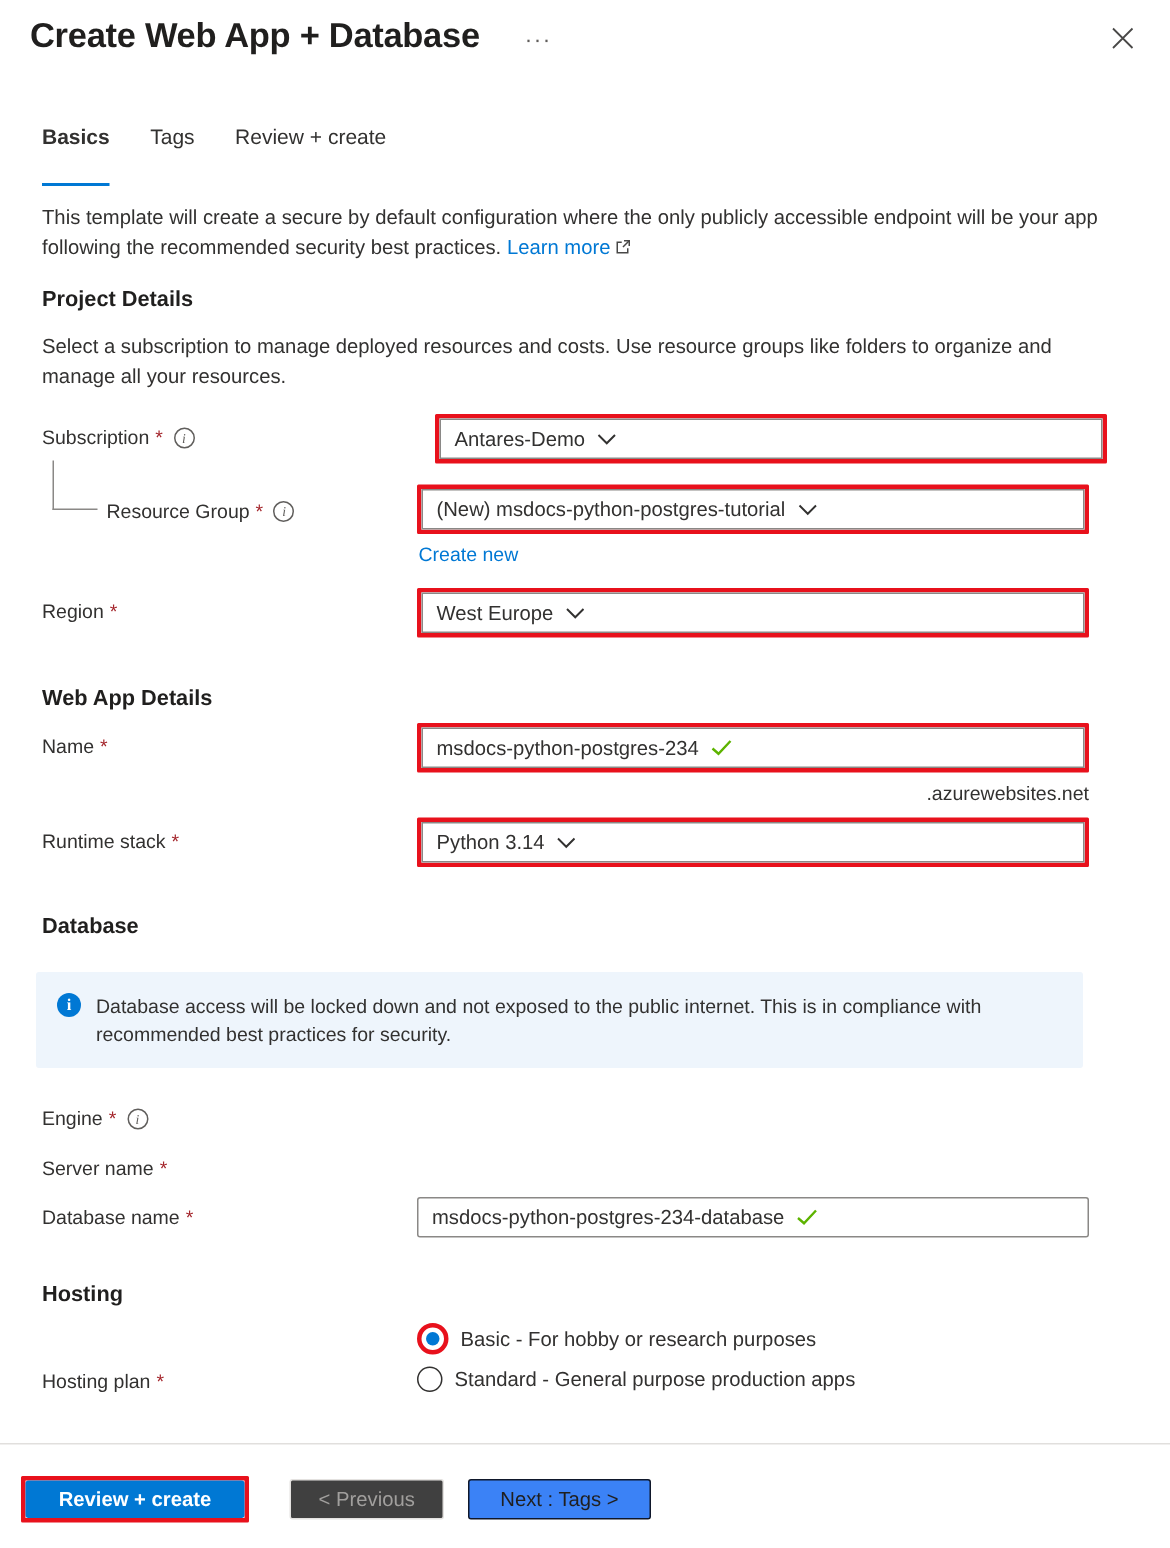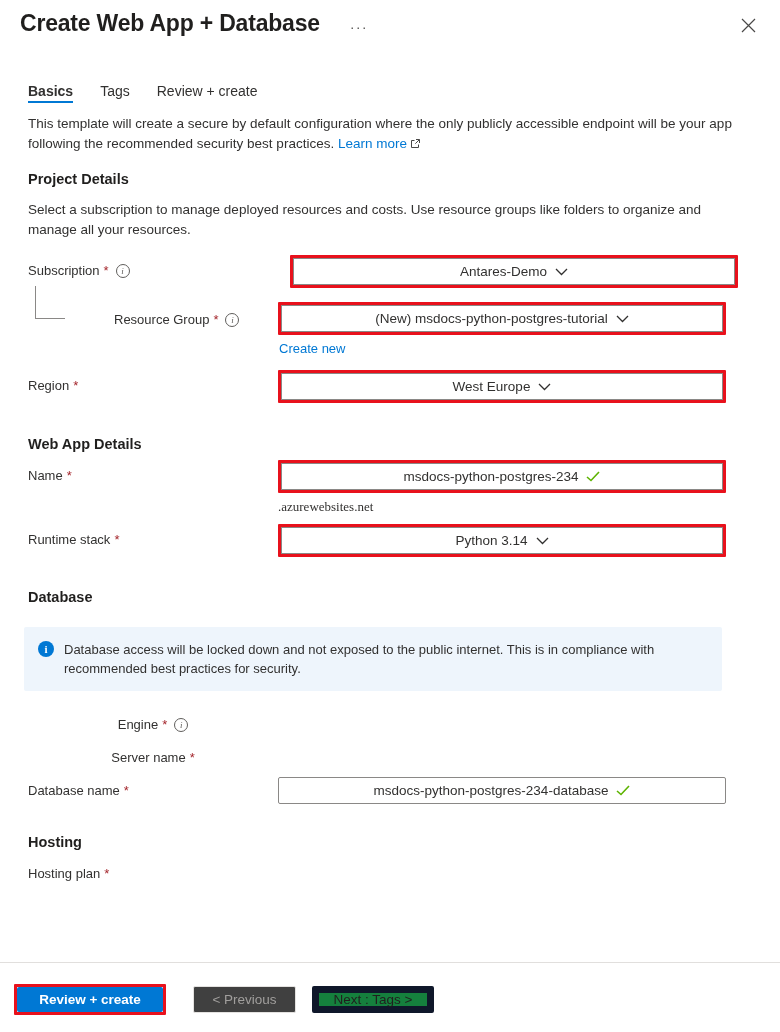--- a/index.html
+++ b/index.html
@@ -9,55 +9,55 @@
     font-family:"Liberation Sans","DejaVu Sans",sans-serif;
     color:#323130; overflow:hidden;
   }
   
   .hdr { padding:10px 20px 0 20px; display:flex; align-items:center; }
   .hdr-title { font-size:23px; font-weight:700; color:#201f1e; letter-spacing:-0.2px; }
   .hdr-more { font-size:15px; color:#605e5c; margin-left:30px; margin-top:6px; letter-spacing:1px; cursor:pointer; }
   .hdr-close { margin-left:auto; margin-top:4px; cursor:pointer; padding:4px; }
   
   .tabs { display:flex; gap:27px; margin:46px 28px 0 28px; font-size:14px; }
-  .tab { padding-bottom:2px; color:#323130; cursor:pointer; border-bottom:2.5px solid transparent; }
+  .tab { padding-bottom:23px; color:#323130; cursor:pointer; border-bottom:2.5px solid transparent; }
   .tab.active { font-weight:700; border-bottom:2.5px solid #0078d4; }
   
   .intro { margin:11px 28px 16px 28px; width:716px; font-size:13.5px; line-height:20px; }
   .link { color:#0078d4; text-decoration:none; cursor:pointer; }
   .ext-icon { display:inline-block; vertical-align:-1px; margin-left:3px; }
   .sec-h { margin:17px 28px 0 28px; font-size:14.5px; font-weight:700; color:#201f1e; }
   .sec-p { margin:13px 28px 0 28px; width:716px; font-size:13.5px; line-height:20px; }
   
   .row { display:flex; align-items:flex-start; margin:0 32px 0 28px; }
   .lbl { width:250px; font-size:13px; padding-top:8px; display:flex; align-items:center; gap:4px; }
   .req { color:#a4262c; font-size:13px; }
   .info-i {
     width:14px; height:14px; border:1px solid #605e5c; border-radius:50%;
     font-size:9px; display:inline-flex; align-items:center; justify-content:center;
     color:#605e5c; margin-left:3px; font-family:"Liberation Serif",serif; font-style:italic; cursor:pointer;
   }
   .fldcol { width:448px; }
   .field {
     height:27px; border:1px solid #605e5c; border-radius:2px; background:#fff;
-    display:flex; align-items:center; justify-content:center;
+    display:flex; align-items:center; justify-content:flex-start;
     padding:0 9px; font-size:13.5px; cursor:pointer;
   }
   .hl { border:3px solid #e8111c; border-radius:1px; }
   .hl .field { border:1px solid #8a8886; border-radius:0; }
   .chev { flex:0 0 auto; margin-left:8px; }
   .okcheck { flex:0 0 auto; margin-left:8px; }
   .spinner {
     width:14px; height:14px; border-radius:50%;
     border:2px solid #c7e0f4; border-left-color:#eef6fc; flex:0 0 auto;
   }
   .create-new { display:inline-block; margin:6px 0 0 1px; font-size:13px; }
-  .suffix { text-align:left; font-size:13px; color:#323130; margin-top:6px;font-family:Liberation Serif, serif; }
-  
-  .rg-lbl { width:250px; display:flex; font-size:13px;gap:43px; }
+  .suffix { text-align:right; font-size:13px; color:#323130; margin-top:6px; }
+  
+  .rg-lbl { width:250px; display:flex; font-size:13px; }
   .elbow { width:30px; height:33px; border-left:1px solid #8a8886; border-bottom:1px solid #8a8886; margin:-16px 0 0 7px; flex:0 0 auto; }
   .rg-text { padding:10px 0 0 6px; display:flex; align-items:center; gap:4px; }
   
   .banner {
     margin:22px 28px 0 24px; width:698px; background:#eef5fc; border-radius:2px;
     padding:13px 16px 13px 14px; display:flex; gap:10px; font-size:13px; line-height:19px;
   }
   .binfo {
     flex:0 0 auto; width:16px; height:16px; border-radius:50%; background:#0078d4;
     color:#fff; font-size:11px; font-weight:700; display:flex; align-items:center; justify-content:center;
@@ -71,21 +71,21 @@
     width:21px; height:21px; border:3px solid #e8111c; border-radius:50%;
     display:flex; align-items:center; justify-content:center; background:#fff; flex:0 0 auto;
   }
   .radio-on-dot { width:9px; height:9px; background:#0078d4; border-radius:50%; }
   
   .footer { position:absolute; left:0; top:962px; width:780px; border-top:1px solid #e1dfdd; padding:21px 0 0 14px; display:flex; align-items:center; }
   .btn { font-size:13.5px; height:27px; display:inline-flex; align-items:center; justify-content:center; cursor:pointer; border-radius:2px; }
   .btn-primary { background:#0078d4; color:#fff; font-weight:700; width:146px; height:25px; border:none; }
   .btn-primary-wrap { border:3px solid #e8111c; border-radius:1px; display:inline-flex; }
   .btn-disabled { background:#404040; color:#a19f9d; border:1px solid #e4e2e0; width:103px; margin-left:27px; cursor:default; }
-  .btn-secondary { background:#15803d; color:#201f1e; border:7px solid #0f172a; width:122px; margin-left:16px; }
+  .btn-secondary { background:#3b82f6; color:#201f1e; border:1px solid #0f172a; width:122px; margin-left:16px; }
   svg { display:block; }
 </style>
 </head>
 <body>
 
 <div class="hdr">
   <span class="hdr-title">Create Web App + Database</span>
   <span class="hdr-more">···</span>
   <span class="hdr-close">
     <svg width="15" height="15" viewBox="0 0 15 15">
@@ -217,29 +217,29 @@
 </div>
 
 <div class="sec-h" style="margin-top:32px;">Database</div>
 
 <div class="banner">
   <span class="binfo">i</span>
   <span>Database access will be locked down and not exposed to the public internet. This is in compliance with recommended best practices for security.</span>
 </div>
 
 <div class="row" style="margin-top:20px;">
-  <div class="lbl" style="padding-top:6px;justify-content:center;">
+  <div class="lbl" style="padding-top:6px;">
     <span>Engine</span>
     <span class="req">*</span>
     <span class="info-i">i</span>
   </div>
 </div>
 
 <div class="row" style="margin-top:12px;">
-  <div class="lbl" style="padding-top:6px;justify-content:center;">
+  <div class="lbl" style="padding-top:6px;">
     <span>Server name</span>
     <span class="req">*</span>
   </div>
 </div>
 
 <div class="row" style="margin-top:12px;">
   <div class="lbl" style="padding-top:6px;">
     <span>Database name</span>
     <span class="req">*</span>
   </div>
@@ -255,20 +255,34 @@
   </div>
 </div>
 
 <div class="sec-h" style="margin-top:30px;">Hosting</div>
 
 <div class="row" style="margin-top:8px;align-items:flex-end;">
   <div class="lbl">
     <span>Hosting plan</span>
     <span class="req">*</span>
   </div>
+  <div class="fldcol">
+    <div class="radios">
+      <div class="radio-row">
+        <span class="radio-on-wrap">
+            <span class="radio-on-dot"></span>
+          </span>
+        <span>Basic - For hobby or research purposes</span>
+      </div>
+      <div class="radio-row">
+        <span class="radio-off"></span>
+        <span>Standard - General purpose production apps</span>
+      </div>
+    </div>
+  </div>
 </div>
 
 <div class="footer">
   <span class="btn-primary-wrap">
     <button class="btn btn-primary">Review + create</button>
   </span>
   <button class="btn btn-disabled">&lt; Previous</button>
   <button class="btn btn-secondary">Next : Tags &gt;</button>
 </div>
 

